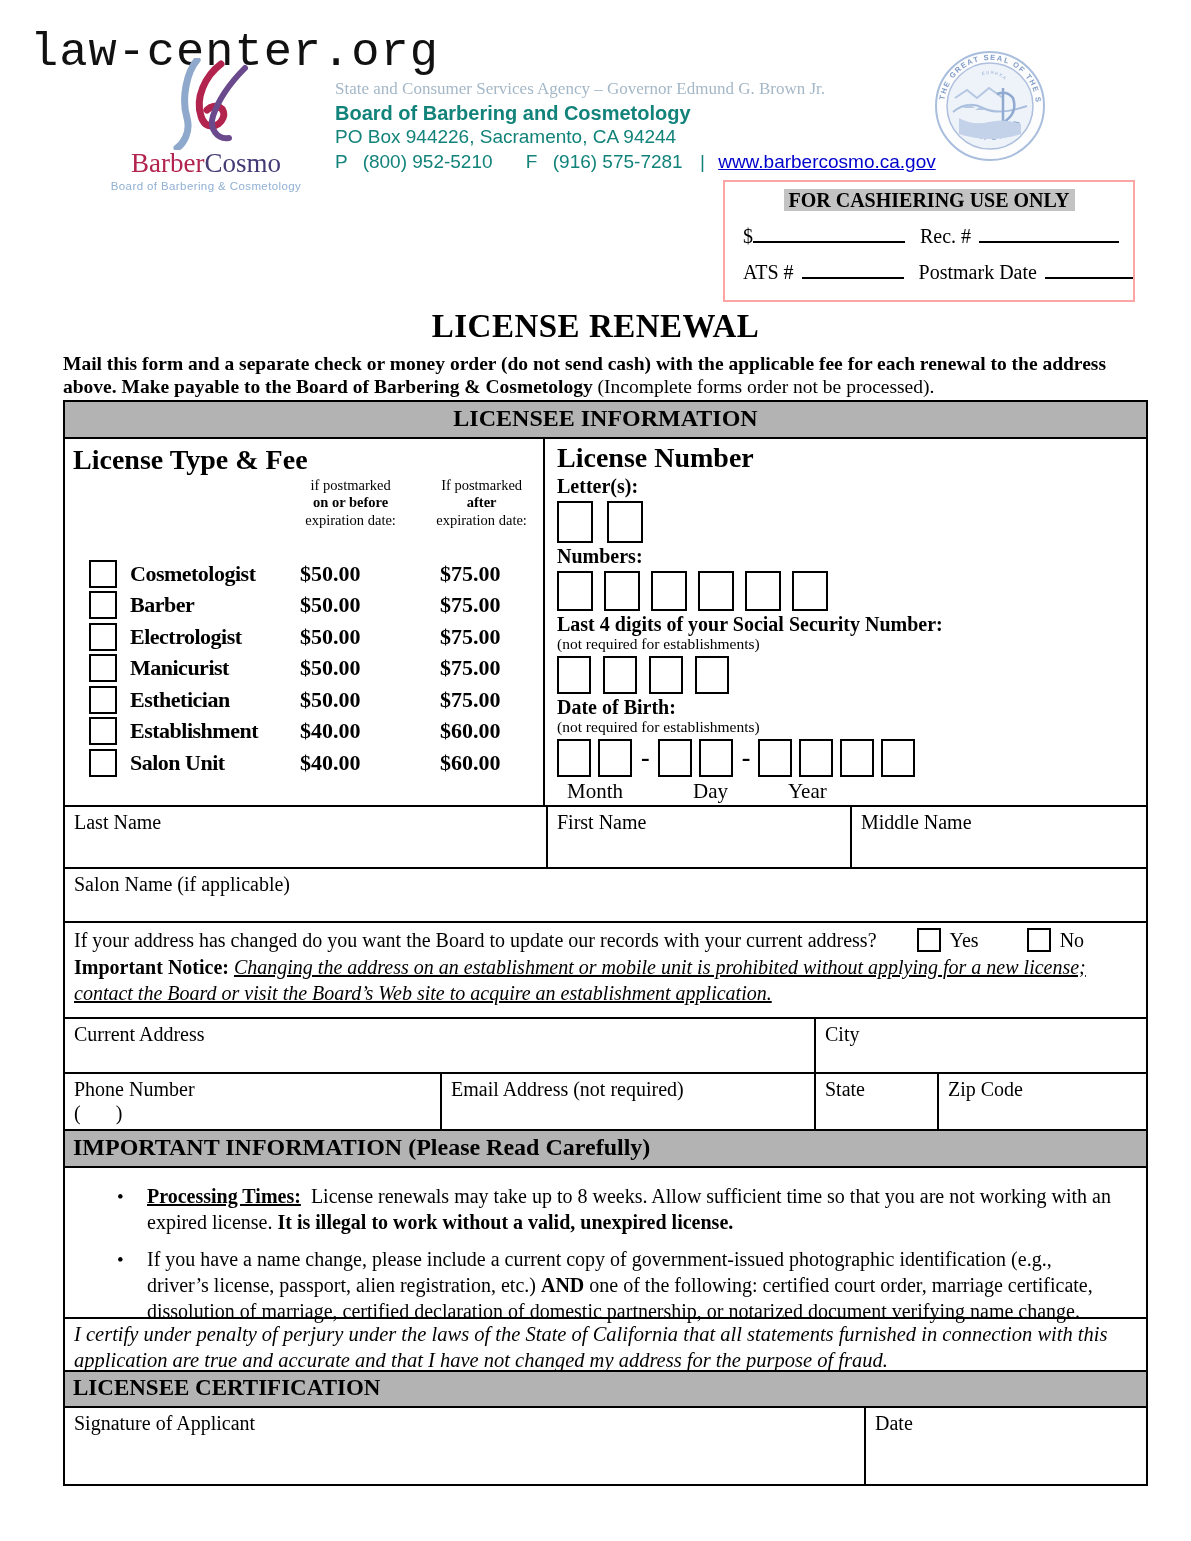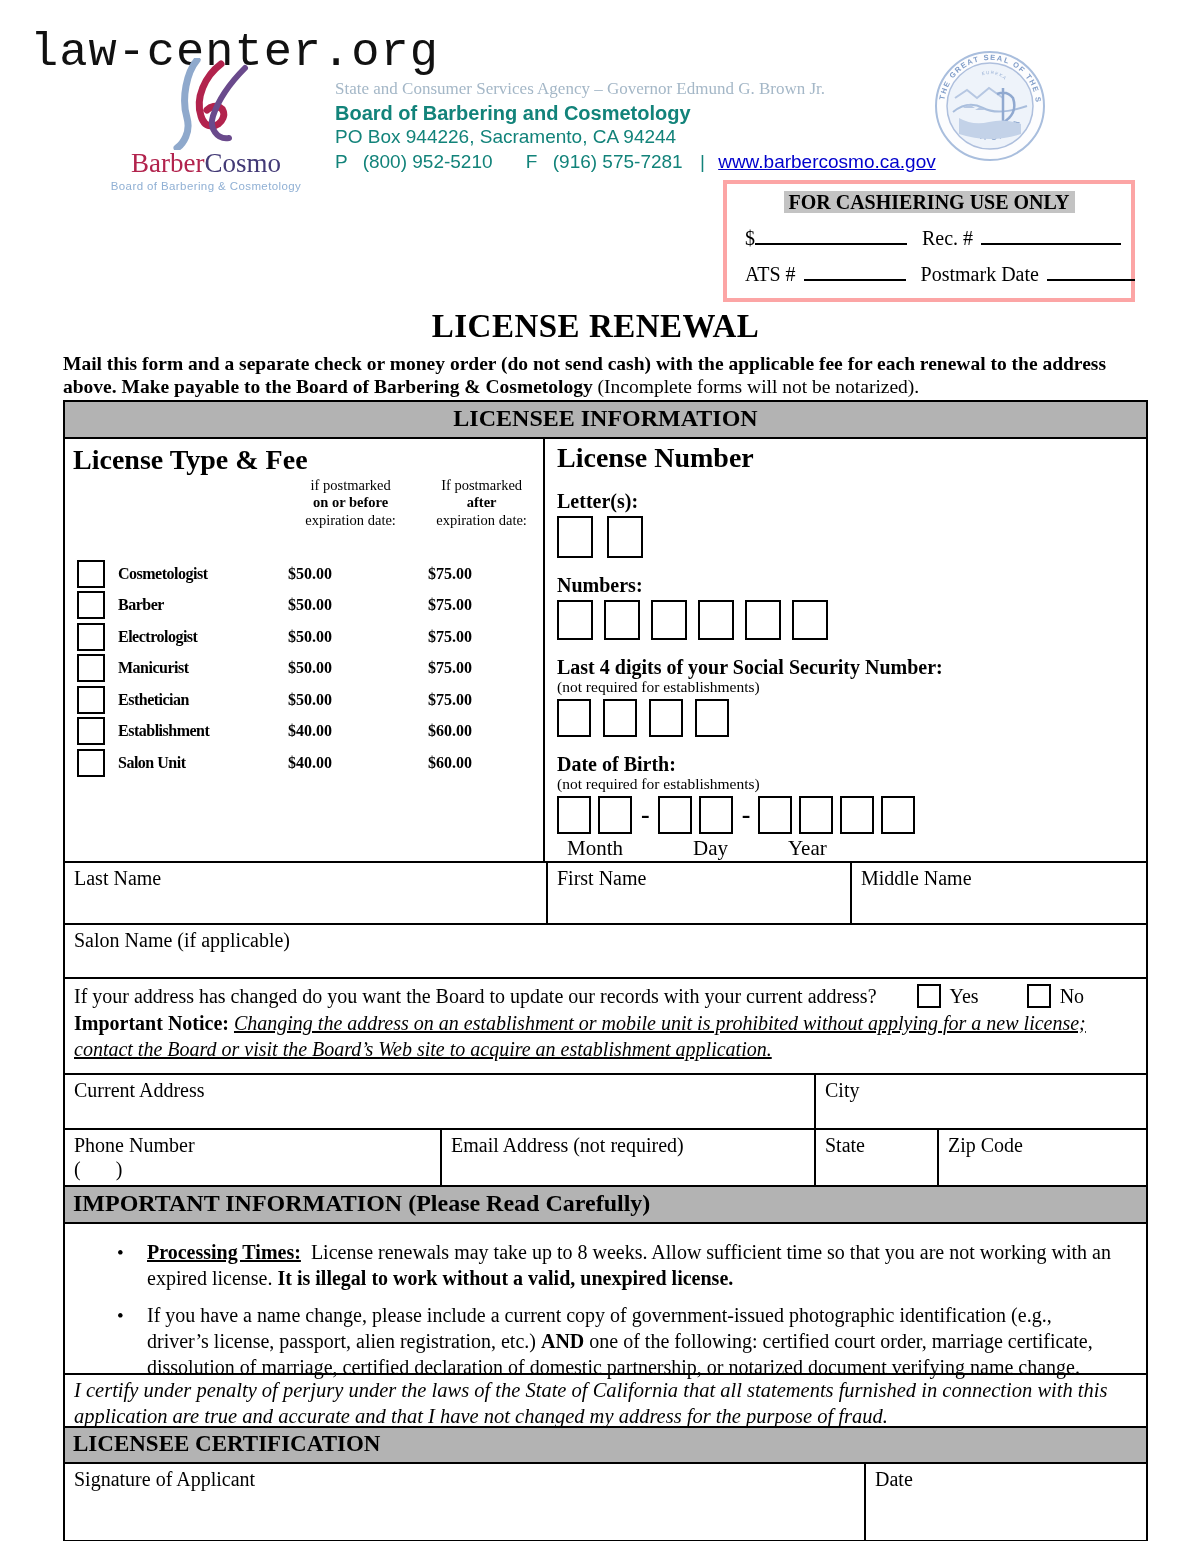--- a/index.html
+++ b/index.html
@@ -23,21 +23,21 @@
   .board-name  { color:#12837a; font-weight:bold; font-size:20px; margin-top:2px; }
   .board-addr  { color:#12837a; font-size:19px; margin-top:1px; }
   .board-phone { color:#12837a; font-size:19px; margin-top:2px; }
   .board-phone .sep { margin:0 8px 0 12px; }
   .board-phone .fx { margin-left:28px; }
   .weblink { color:#0000cc; text-decoration:underline; cursor:pointer; }
   .seal-wrap { position:absolute; left:933px; top:48px; }
 
   
   .cashier-box { position:absolute; left:723px; top:180px; width:412px; height:122px;
-                 border:4px solid #fca5a5; font-size:20px; }
+                 border:2px solid #fca5a5; font-size:20px; }
   .cashier-title { text-align:center; margin-top:7px; }
   .cashier-title span { background:#c3c3c3; font-weight:bold; padding:0 5px; font-size:20px; }
   .cashier-row { padding-left:18px; margin-top:13px; white-space:nowrap; }
   .uline { display:inline-block; border-bottom:2px solid #000; height:18px; }
   .u150 { width:152px; } .u135 { width:140px; margin-left:8px; }
   .u100 { width:102px; margin-left:8px; } .u90 { width:88px; margin-left:8px; }
   .cash-label { margin-left:10px; }
 
   
   .doc-title { position:absolute; top:308px; left:0; width:100%; text-align:center;
@@ -59,31 +59,31 @@
 
   
   .lt-cell { width:478px; flex:none; height:366px; }
   .lt-heading { font-size:28px; font-weight:bold; padding:5px 0 0 8px; }
   .fee-cols { display:flex; font-size:14.5px; text-align:center; line-height:1.2; margin-top:1px; }
   .fee-col1 { margin-left:228px; width:122px; }
   .fee-col2 { margin-left:12px; width:130px; }
   .fee-cols .b { font-weight:bold; display:block; }
   .fee-cols .n { display:block; }
   .fee-list { margin-top:29px; }
-  .fee-row { display:flex; align-items:center; height:31.5px; padding-left:12px;
-             font-weight:bold; font-size:16px; }
+  .fee-row { display:flex; align-items:center; height:31.5px; padding-left:24px;
+             font-weight:bold; font-size:22px; }
   .fee-box { width:28px; height:28px; border:2px solid #000; margin-right:13px;
              flex:none; background:#fff; }
   .fee-label { width:170px; letter-spacing:-0.5px; }
   .fee-a { width:140px; }
 
   
   .ln-cell { flex:1; padding:3px 0 0 12px; }
   .ln-heading { font-size:28px; font-weight:bold; }
-  .ln-label { font-size:20px; font-weight:bold; margin-top:16px; }
+  .ln-label { font-size:20px; font-weight:bold; margin-top:1px; }
   .ln-note { font-size:15.5px; margin-top:-1px; }
   .box-row { display:flex; margin-top:3px; margin-bottom:2px; align-items:center; }
   .sq { border:2px solid #000; background:#fff; flex:none; }
   .sq-l { width:36px; height:42px; margin-right:14px; }
   .sq-n { width:36px; height:40px; margin-right:11px; }
   .sq-s { width:34px; height:38px; margin-right:12px; }
   .sq-d { width:34px; height:38px; margin-right:7px; }
   .dash { font-weight:bold; font-size:26px; margin:0 8px 0 2px; }
   .dob-labels { display:flex; font-size:21px; margin-top:1px; }
   .dob-m { margin-left:10px; } .dob-d { margin-left:70px; } .dob-y { margin-left:60px; }
@@ -193,21 +193,21 @@
       <span>$</span><span class="uline u150"></span>
       <span class="cash-label">Rec. #</span><span class="uline u135"></span>
     </div>
     <div class="cashier-row">
       <span>ATS #</span><span class="uline u100"></span>
       <span class="cash-label">Postmark Date</span><span class="uline u90"></span>
     </div>
   </div>
 
   <div class="doc-title">LICENSE RENEWAL</div>
-  <div class="instructions"><span>Mail this form and a separate check or money order (do not send cash) with the applicable fee for each renewal to the address above. Make payable to the Board of Barbering &amp; Cosmetology </span><span class="normal-weight">(Incomplete forms will not be notarized).</span></div>
+  <div class="instructions"><span>Mail this form and a separate check or money order (do not send cash) with the applicable fee for each renewal to the address above. Make payable to the Board of Barbering &amp; Cosmetology </span><span class="normal-weight">(Incomplete forms order not be processed).</span></div>
 
   <div class="main-table">
 
     <div class="trow gray-bar bar-center">
         <div style="width:100%">LICENSEE INFORMATION</div>
       </div>
 
     <div class="trow">
       <div class="cell lt-cell">
         <div class="lt-heading">License Type &amp; Fee</div>

